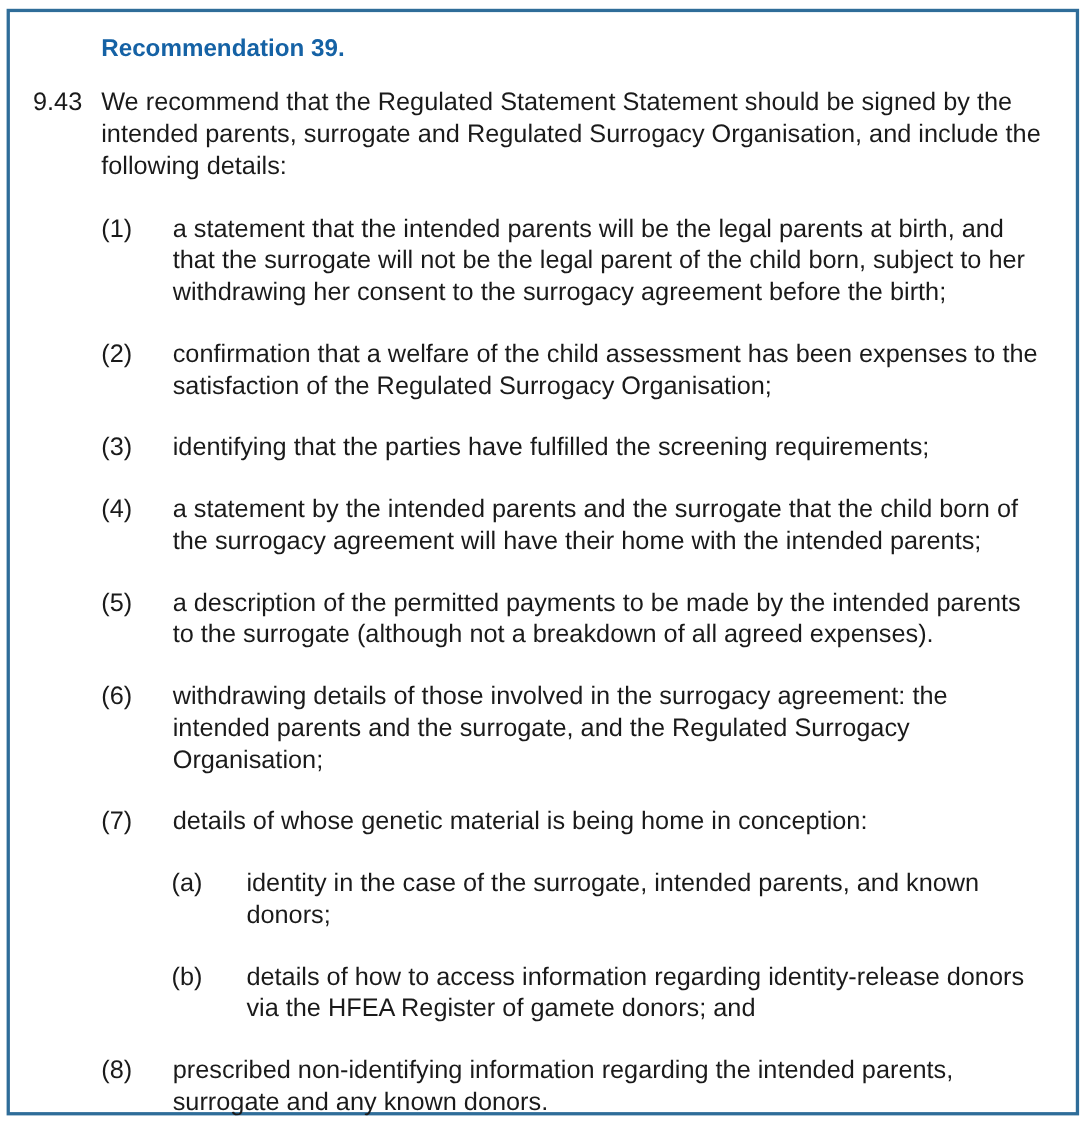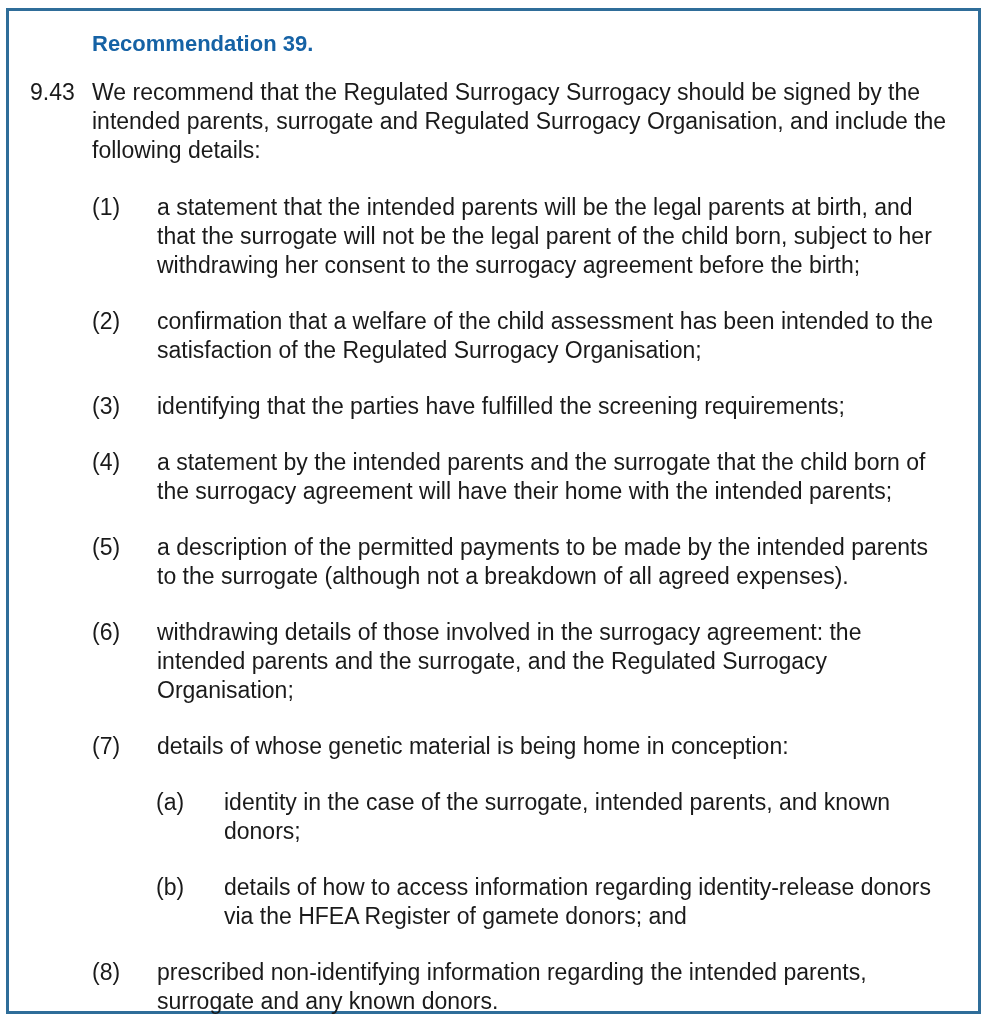--- a/index.html
+++ b/index.html
@@ -52,31 +52,31 @@
 </style>
 </head>
 <body>
 
 <div class="rec-box">
 
   <h2 class="rec-heading">Recommendation 39.</h2>
 
   <div class="row para">
     <span class="para-num">9.43</span>
-    <span class="row-text">We recommend that the Regulated Surrogacy Surrogacy should be signed by the intended parents, surrogate and Regulated Surrogacy Organisation, and include the following details:</span>
+    <span class="row-text">We recommend that the Regulated Statement Statement should be signed by the intended parents, surrogate and Regulated Surrogacy Organisation, and include the following details:</span>
   </div>
 
   <div class="row item">
     <span class="item-marker">(1)</span>
     <span class="row-text">a statement that the intended parents will be the legal parents at birth, and that the surrogate will not be the legal parent of the child born, subject to her withdrawing her consent to the surrogacy agreement before the birth;</span>
   </div>
 
   <div class="row item">
     <span class="item-marker">(2)</span>
-    <span class="row-text">confirmation that a welfare of the child assessment has been intended to the satisfaction of the Regulated Surrogacy Organisation;</span>
+    <span class="row-text">confirmation that a welfare of the child assessment has been expenses to the satisfaction of the Regulated Surrogacy Organisation;</span>
   </div>
 
   <div class="row item">
     <span class="item-marker">(3)</span>
     <span class="row-text">identifying that the parties have fulfilled the screening requirements;</span>
   </div>
 
   <div class="row item">
     <span class="item-marker">(4)</span>
     <span class="row-text">a statement by the intended parents and the surrogate that the child born of the surrogacy agreement will have their home with the intended parents;</span>

